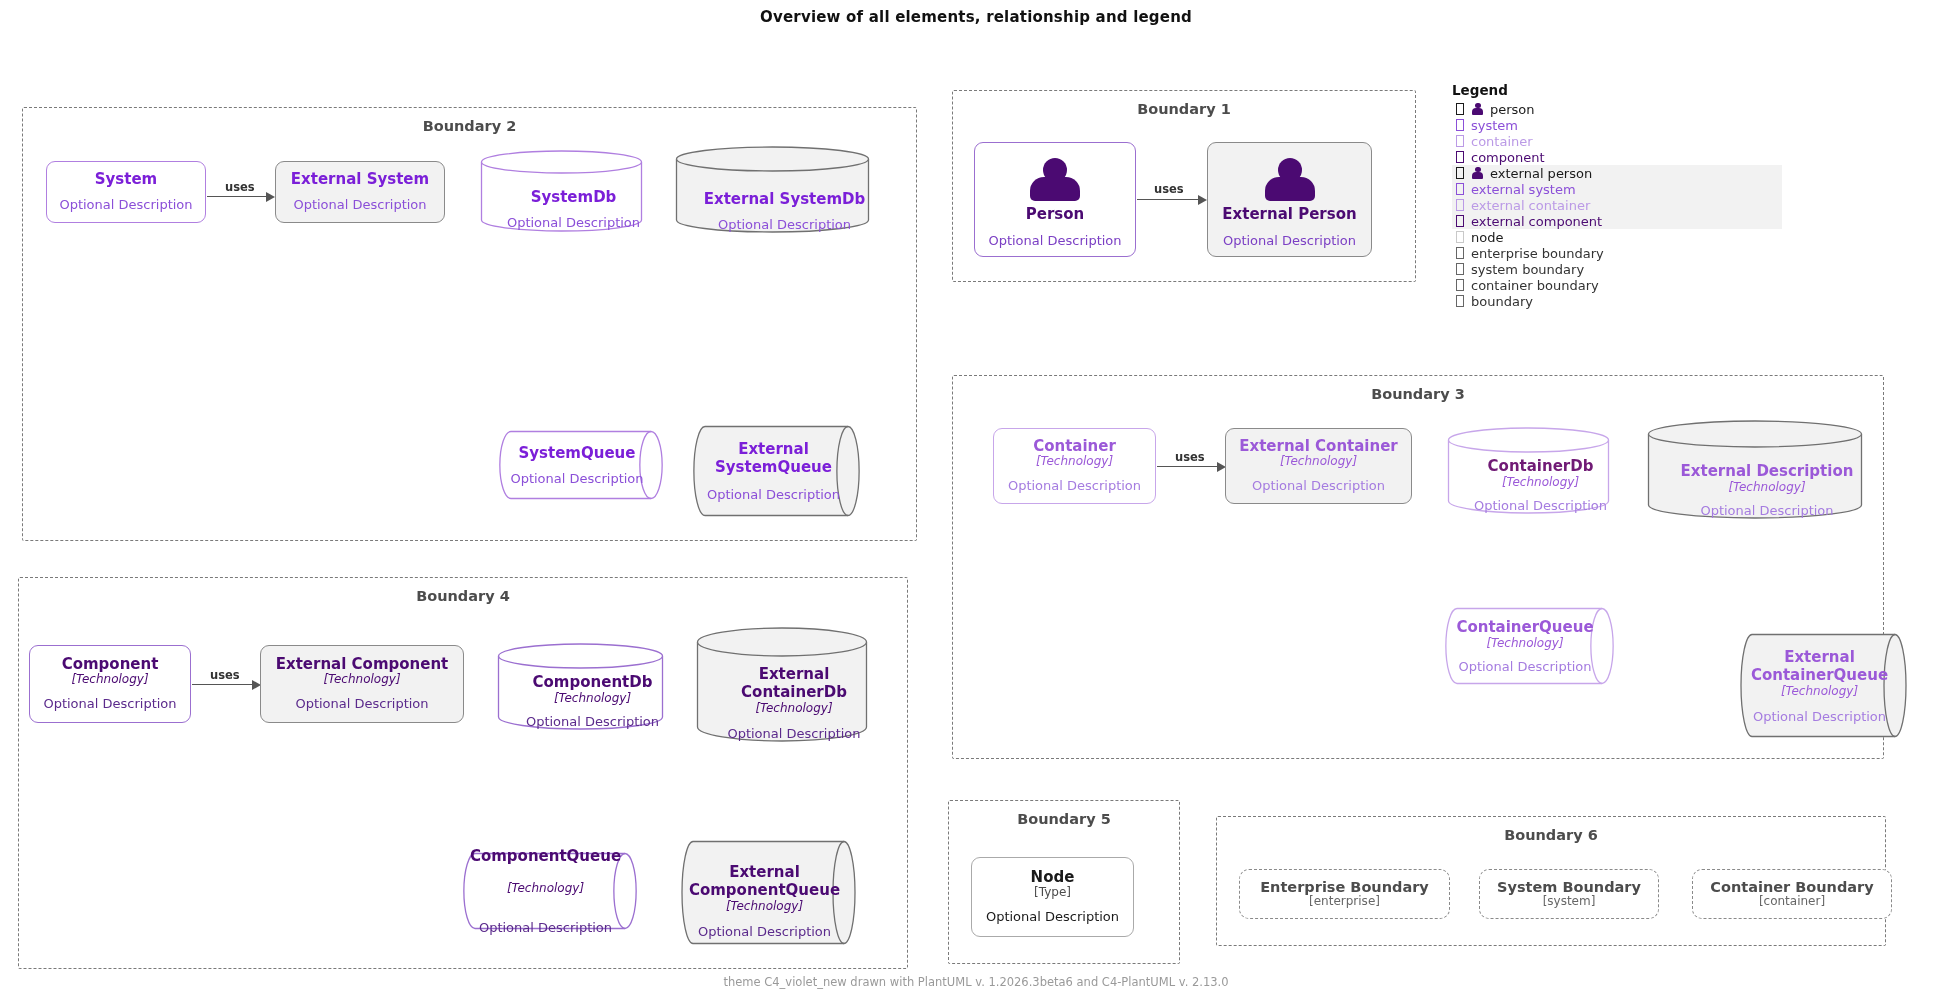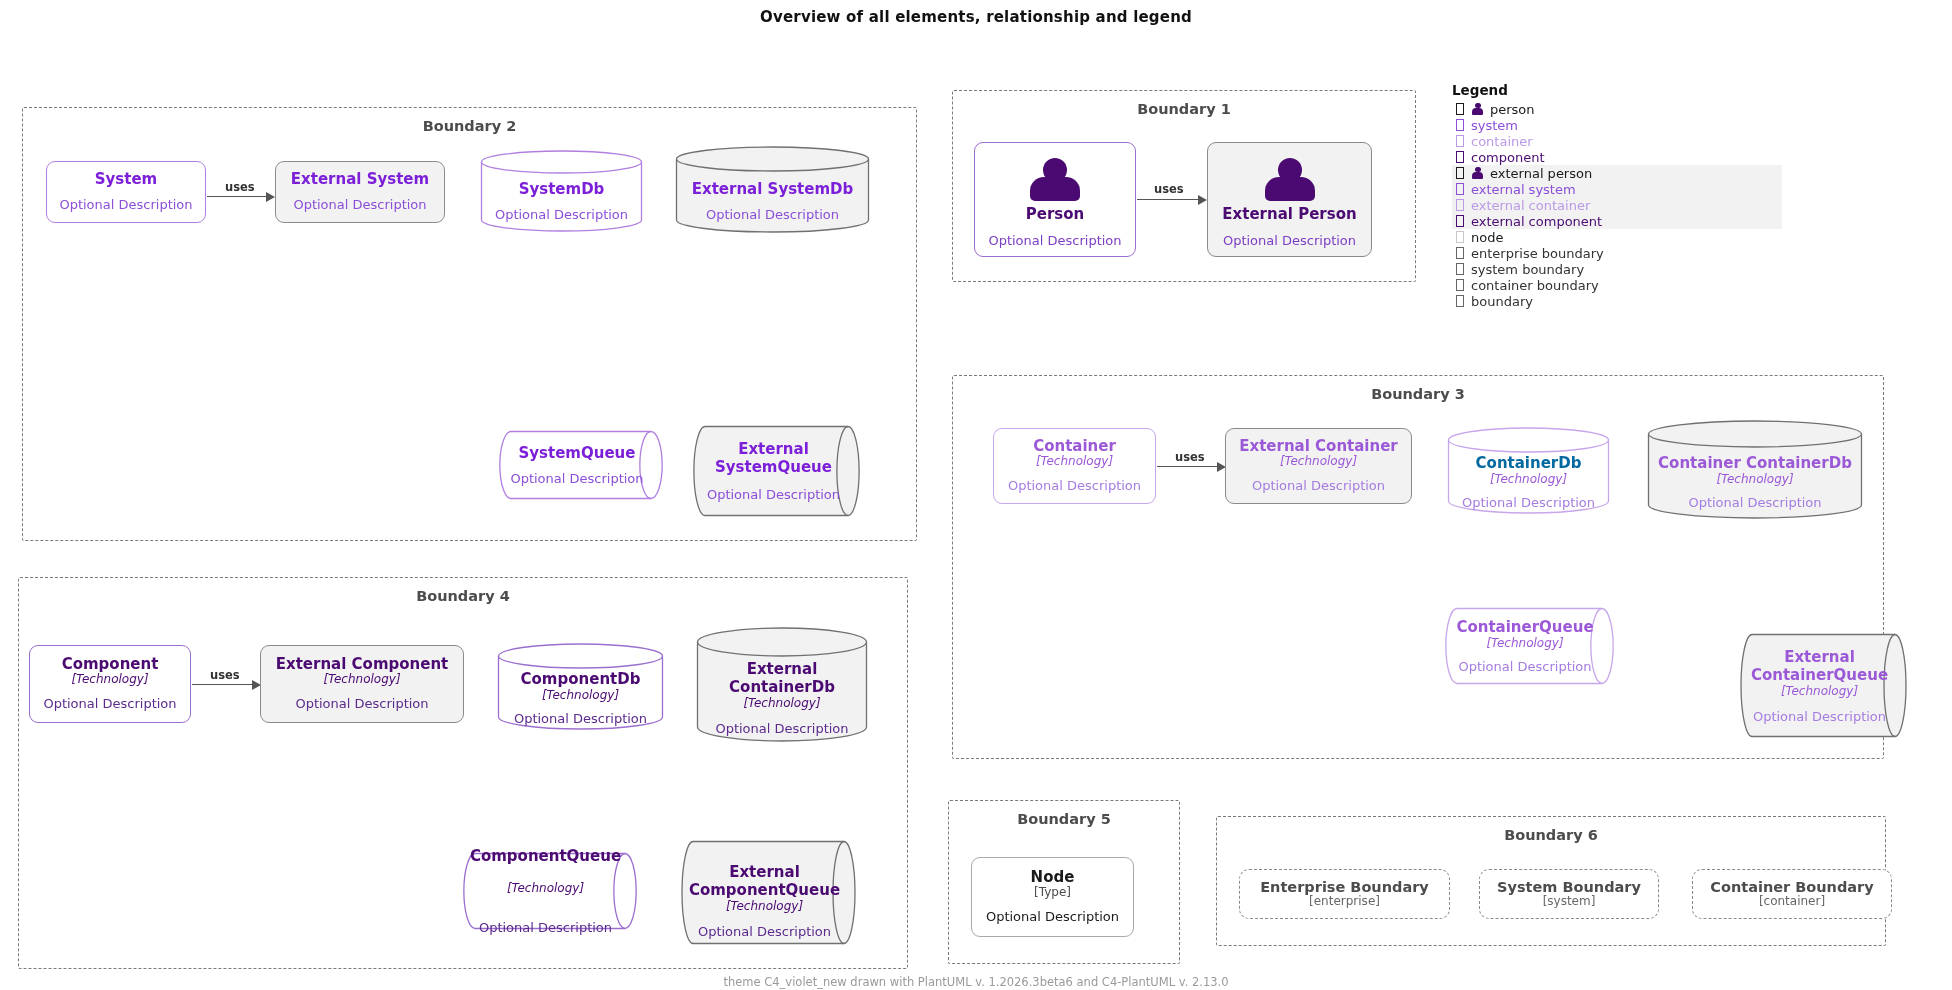--- a/index.html
+++ b/index.html
@@ -82,22 +82,22 @@
   .t-node .desc{color:#1a1a1a;}
 
   
   .bshape{border:1.5px dashed #8a8a8a;border-radius:10px;background:#ffffff;}
   .bshape .name{color:#4c4c4c;}
   .bshape .tech{color:#666666;font-style:normal;}
 
   
   .cyl{position:absolute;}
   .cyl svg{position:absolute;left:0;top:0;}
-  .cyl .txt{position:absolute;left:0;width:100%;display:flex;flex-direction:column;
-            align-items:center;justify-content:center;text-align:center;border-radius:15px;}
+  .cyl .txt{position:absolute;left:12px;width:100%;display:flex;flex-direction:column;
+            align-items:center;justify-content:flex-end;text-align:center;border-radius:15px;}
 
   
   .q{position:absolute;}
   .q svg{position:absolute;left:0;top:0;}
   .q .txt{position:absolute;top:0;height:100%;display:flex;flex-direction:column;
           align-items:center;justify-content:center;text-align:center;}
 
   
   .rel-line{background:#555555;height:1.4px;position:absolute;}
   .rel-label{position:absolute;font-size:11.5px;font-weight:bold;color:#333333;}
@@ -311,33 +311,33 @@
   <div class="tech" style="font-size:12px;">[Technology]</div>
   <div class="desc" style="font-size:13px;margin-top:11px;">Optional Description</div>
 </div>
 
 <div class="cyl" style="left:1447px;top:427px;width:163px;height:88px;">
   <svg width="163" height="88">
     <path d="M1.5,13 L1.5,74 A80,12 0 0 0 161.5,74 L161.5,13" fill="#ffffff" stroke="#c7a6ea" stroke-width="1.3"></path>
     <ellipse cx="81.5" cy="13" rx="80" ry="12" fill="#ffffff" stroke="#c7a6ea" stroke-width="1.3"></ellipse>
   </svg>
   <div class="txt" style="top:24px;height:62px;">
-    <div class="name" style="font-size:15px;font-weight:bold;color:#0369a1;">ContainerDb</div>
+    <div class="name" style="font-size:15px;font-weight:bold;color:#701a75;">ContainerDb</div>
     <div class="tech" style="font-size:12px;font-style:italic;color:#9b59d8;">[Technology]</div>
     <div class="desc" style="font-size:13px;color:#a57ce0;margin-top:9px;">Optional Description</div>
   </div>
 </div>
 
 <div class="cyl" style="left:1647px;top:420px;width:216px;height:100px;">
   <svg width="216" height="100">
     <path d="M1.5,14 L1.5,85 A106.5,13 0 0 0 214.5,85 L214.5,14" fill="#f2f2f2" stroke="#707070" stroke-width="1.3"></path>
     <ellipse cx="108" cy="14" rx="106.5" ry="13" fill="#f2f2f2" stroke="#707070" stroke-width="1.3"></ellipse>
   </svg>
   <div class="txt" style="top:26px;height:72px;">
-    <div class="name" style="font-size:15px;font-weight:bold;color:#9b59d8;">Container ContainerDb</div>
+    <div class="name" style="font-size:15px;font-weight:bold;color:#9b59d8;">External Description</div>
     <div class="tech" style="font-size:12px;font-style:italic;color:#9b59d8;">[Technology]</div>
     <div class="desc" style="font-size:13px;color:#a57ce0;margin-top:9px;">Optional Description</div>
   </div>
 </div>
 
 <div class="q" style="left:1445px;top:607px;width:172px;height:78px;">
   <svg width="172" height="78">
     <path d="M12,1.5 L157,1.5 A11,37 0 0 1 157,76.5 L12,76.5 A11,37 0 0 1 12,1.5 Z" fill="#ffffff" stroke="#c7a6ea" stroke-width="1.3"></path>
     <path d="M157,1.5 A11,37 0 0 0 157,76.5" fill="none" stroke="#c7a6ea" stroke-width="1.3"></path>
   </svg>

